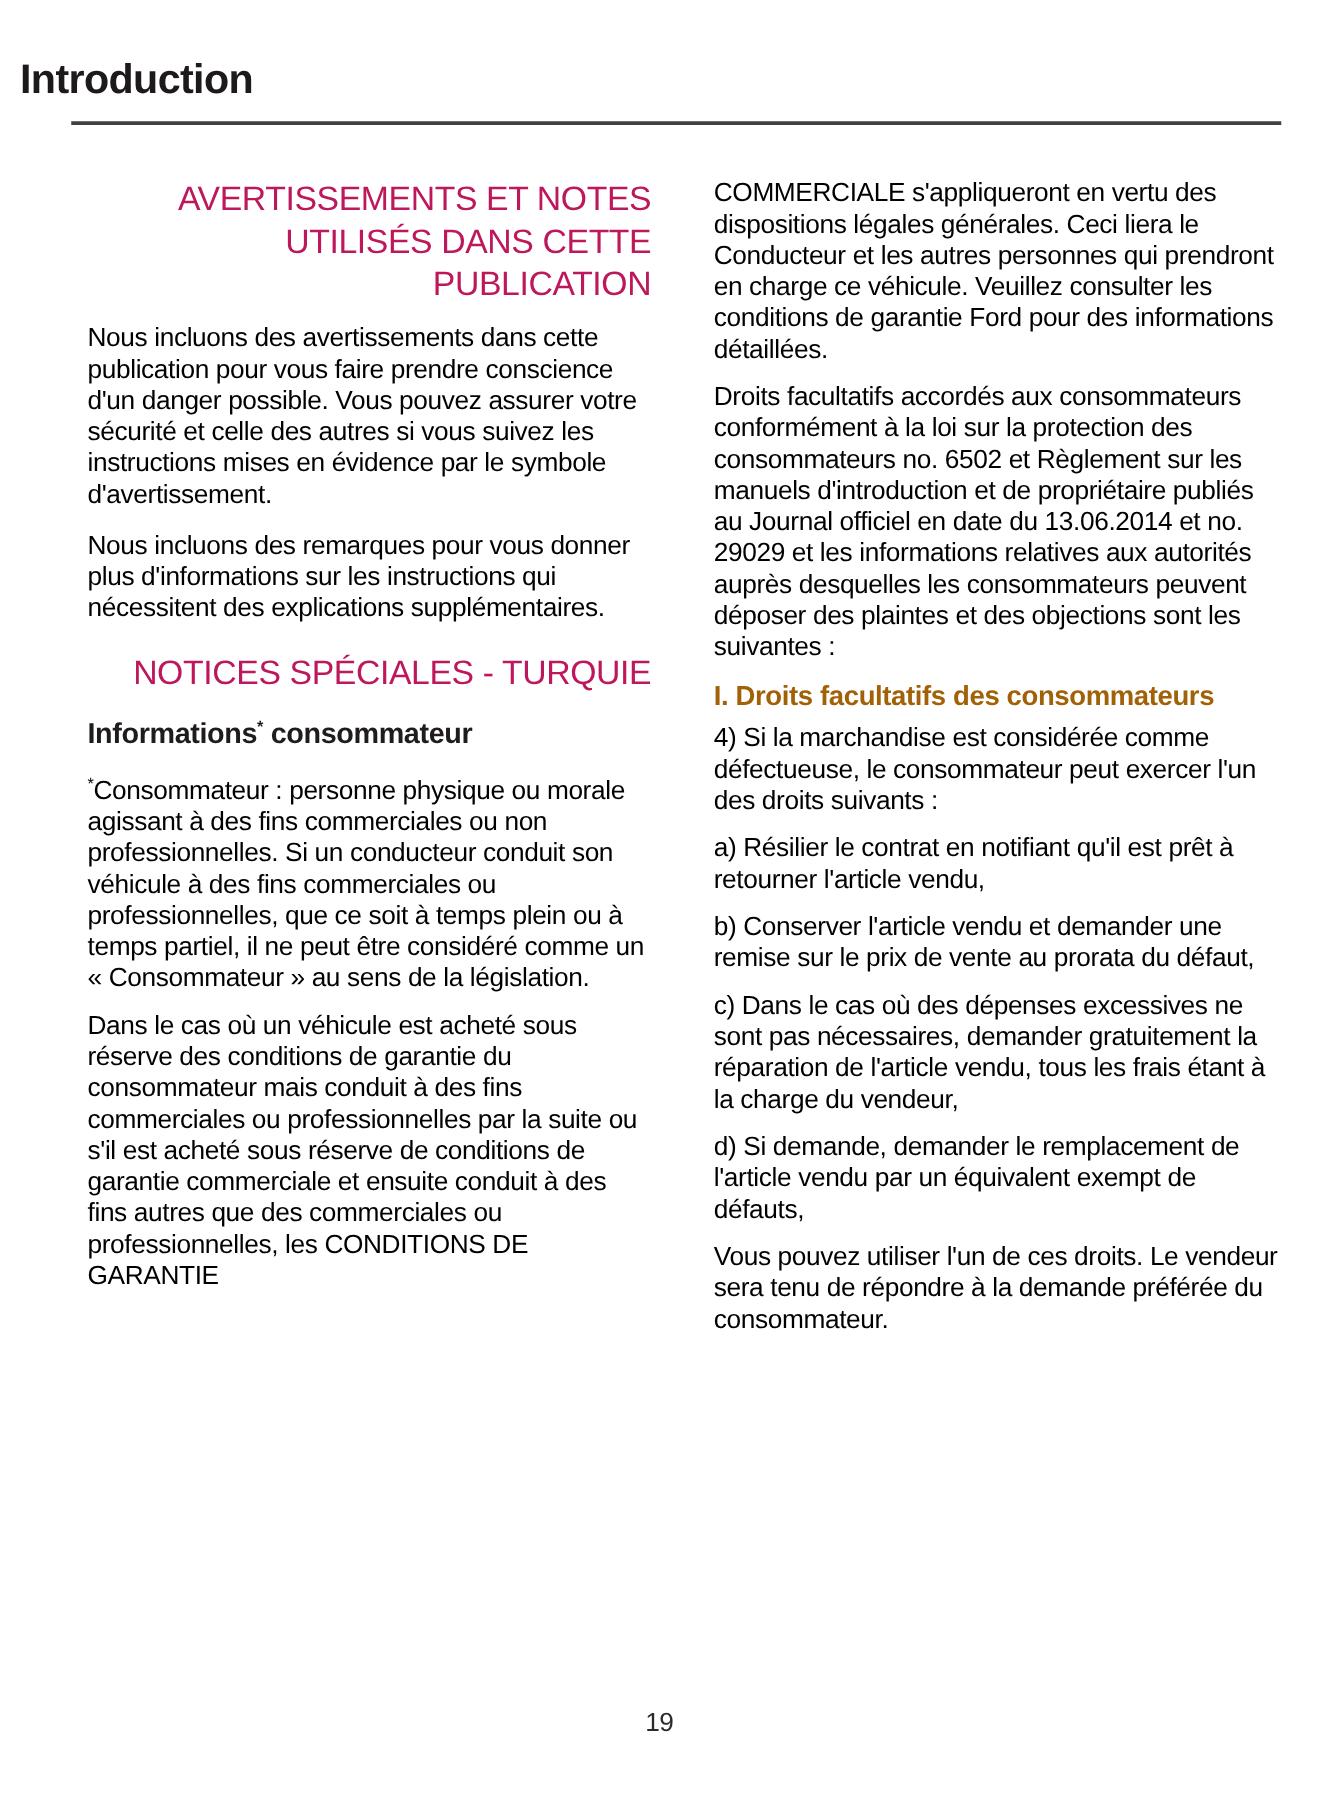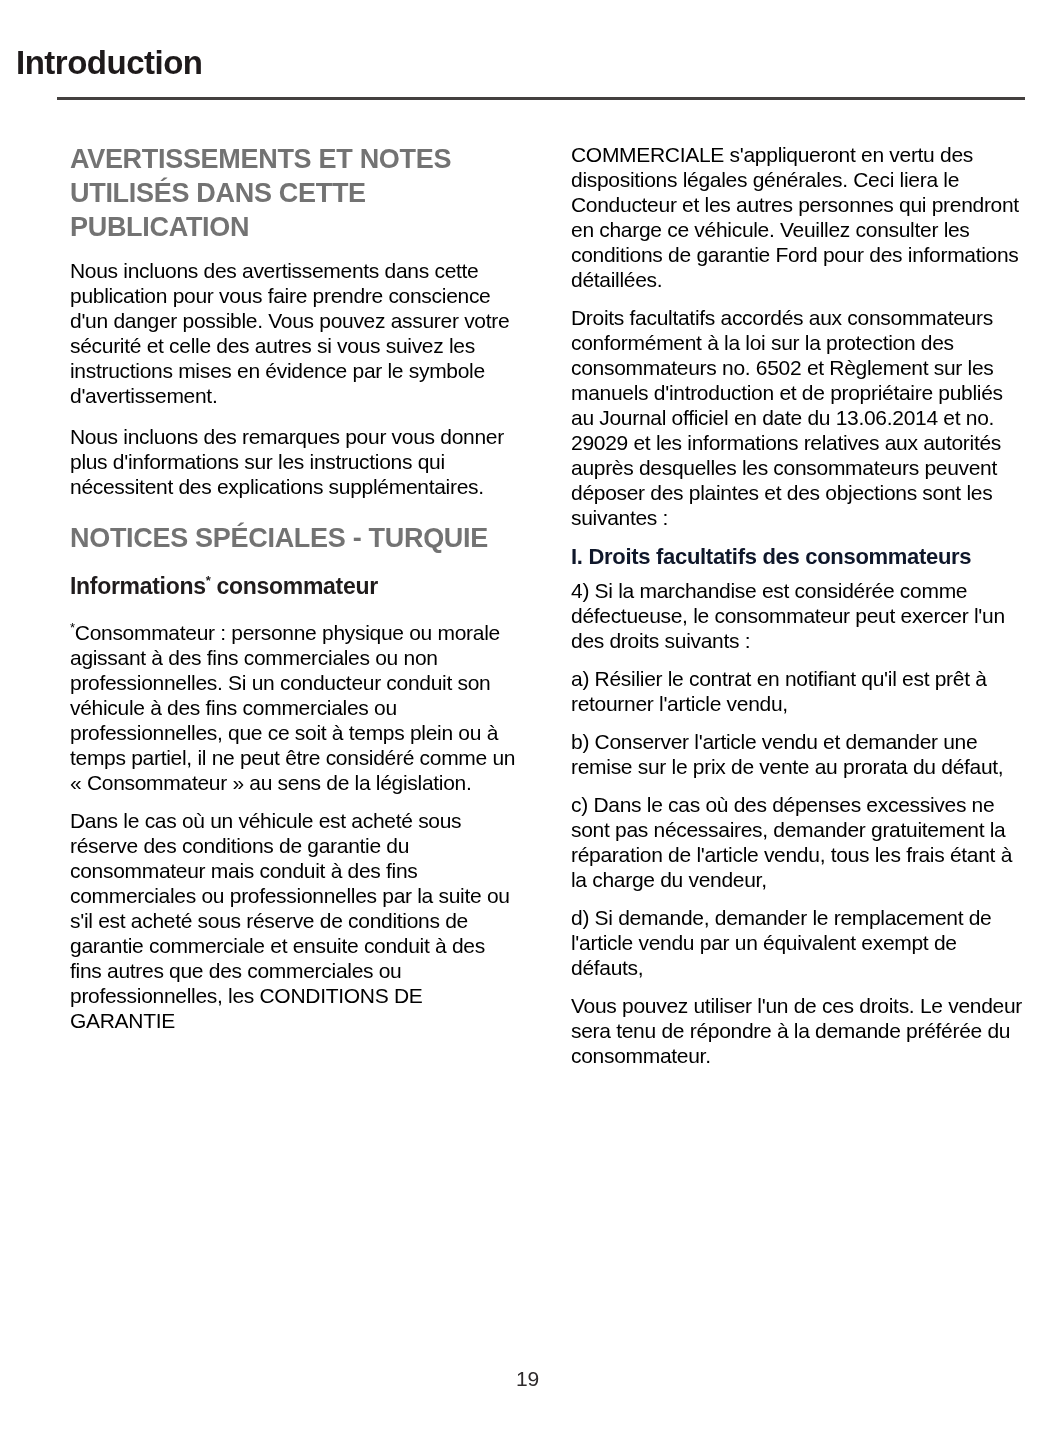--- a/index.html
+++ b/index.html
@@ -51,40 +51,41 @@
     line-height: 25px;
     margin: 0 0 13px 0;
     letter-spacing: -0.3px;
     color: #000000;
     text-align: left;
   }
 
   .h1 {
     font-size: 27px;
     line-height: 34px;
-    font-weight: bold;
-    color: #737373;
+    font-weight: normal;
+    color: #be185d;
     letter-spacing: -0.3px;
     margin: 0;
+    text-align: right;
   }
 
   .h2 {
     font-size: 23px;
     line-height: 27px;
     font-weight: bold;
     color: #201c1d;
     letter-spacing: -0.3px;
     margin: 0;
   }
 
   .h3 {
     font-size: 22px;
     line-height: 27px;
     font-weight: bold;
-    color: #0f172a;
+    color: #a16207;
     letter-spacing: -0.3px;
     margin: 0;
   }
 
   
   .mt-25 { margin-top: 25px; }
   .mt-22 { margin-top: 22px; }
   .mt-18 { margin-top: 18px; }
   .mt-16 { margin-top: 16px; }
   .mt-14 { margin-top: 14px; }

